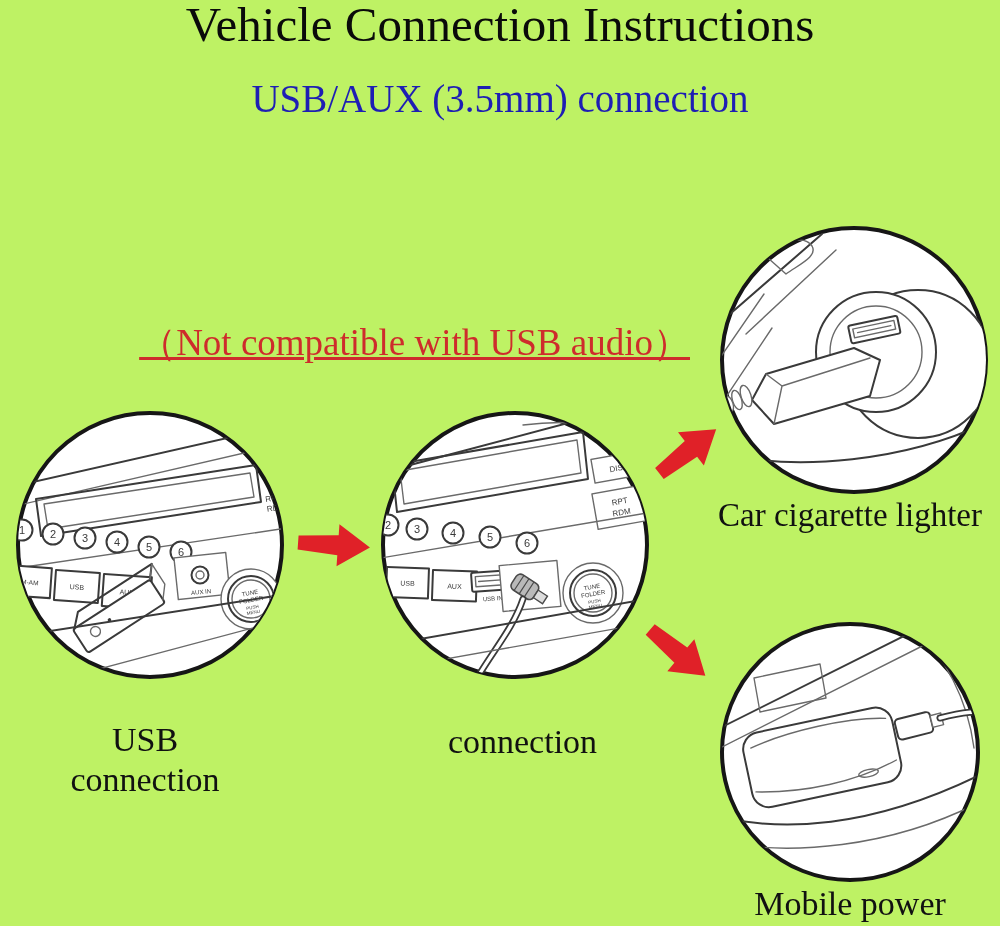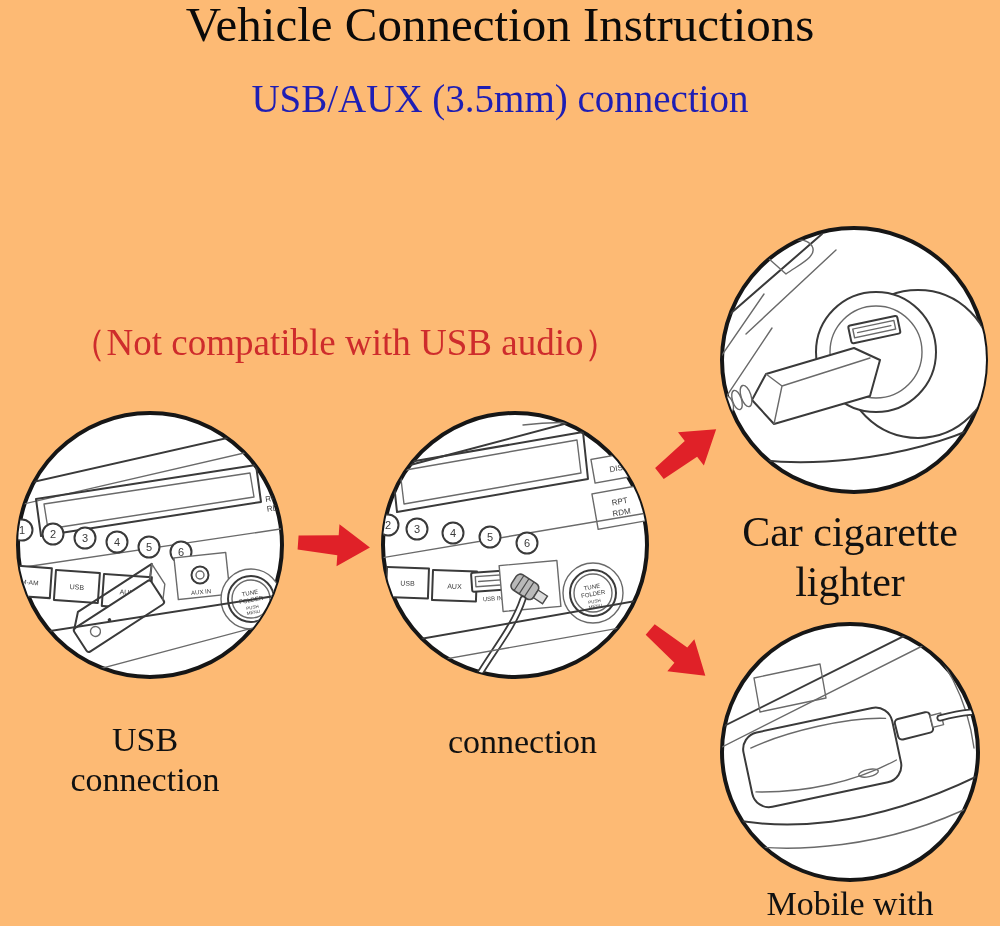--- a/index.html
+++ b/index.html
@@ -1,27 +1,27 @@
 <!DOCTYPE html>
 <html style="--c-title: #0a0a0a; --c-subtitle: #1e1eb4; --c-note: #ce2c2c; --c-arrow: #e02128; --c-line_art: #3a3a3a;"><head>
 <meta charset="utf-8">
 <style>
   html,body{margin:0;padding:0;background:#fff;}
-  .page{position:relative;width:1000px;height:926px;background:#fdba74;overflow:hidden;
+  .page{position:relative;width:1000px;height:926px;background:#bef264;overflow:hidden;
         font-family:"Liberation Serif",serif;color:#111;}
   .title{position:absolute;top:-4px;left:0;width:1000px;text-align:center;
          font-size:49px;font-weight:400;color:var(--c-title,#0a0a0a);letter-spacing:0px;}
   .subtitle{position:absolute;top:66px;left:0;width:1000px;text-align:center;
             font-size:39px;color:var(--c-subtitle,#1e1eb4);margin-top:10px;}
-  .note{position:absolute;top:318px;left:0;width:690px;text-align:center;
-        font-size:37px;color:var(--c-note,#ce2c2c);}
+  .note{position:absolute;top:318px;left:0;width:690px;text-align:right;
+        font-size:37px;color:var(--c-note,#ce2c2c);text-decoration:underline;}
   .caption{position:absolute;text-align:center;font-size:34px;line-height:1.18;color:#111;}
   .cap-usb{left:10px;top:720px;width:270px;}
   .cap-aux{left:375px;top:722px;width:295px;}
-  .cap-lighter{left:700px;top:508px;width:300px;font-size:42px;}
+  .cap-lighter{left:700px;top:496px;width:300px;font-size:33px;}
   .cap-power{left:700px;top:884px;width:300px;}
   .circle-wrap{position:absolute;}
   svg text{font-family:"Liberation Sans",sans-serif;fill:#3a3a3a;}
   .ln{fill:none;stroke:var(--c-line_art,#3a3a3a);stroke-width:2;stroke-linecap:round;stroke-linejoin:round;}
   .ln-thin{fill:none;stroke:#6a6a6a;stroke-width:1.4;stroke-linecap:round;stroke-linejoin:round;}
   .ring{fill:#fff;stroke:#161616;stroke-width:4;}
   .white-fill{fill:#fff;}
   .arrow{position:absolute;}
   .arrow polygon{fill:var(--c-arrow,#e02128);}
 </style>
@@ -276,15 +276,15 @@
   </svg>
 
   <div class="caption cap-usb">
     <div>USB</div>
     <div>connection</div>
   </div>
   <div class="caption cap-aux">
     <div>connection</div>
   </div>
   <div class="caption cap-lighter">Car cigarette lighter</div>
-  <div class="caption cap-power">Mobile with</div>
+  <div class="caption cap-power">Mobile power</div>
 
 </div>
 
 </body></html>

